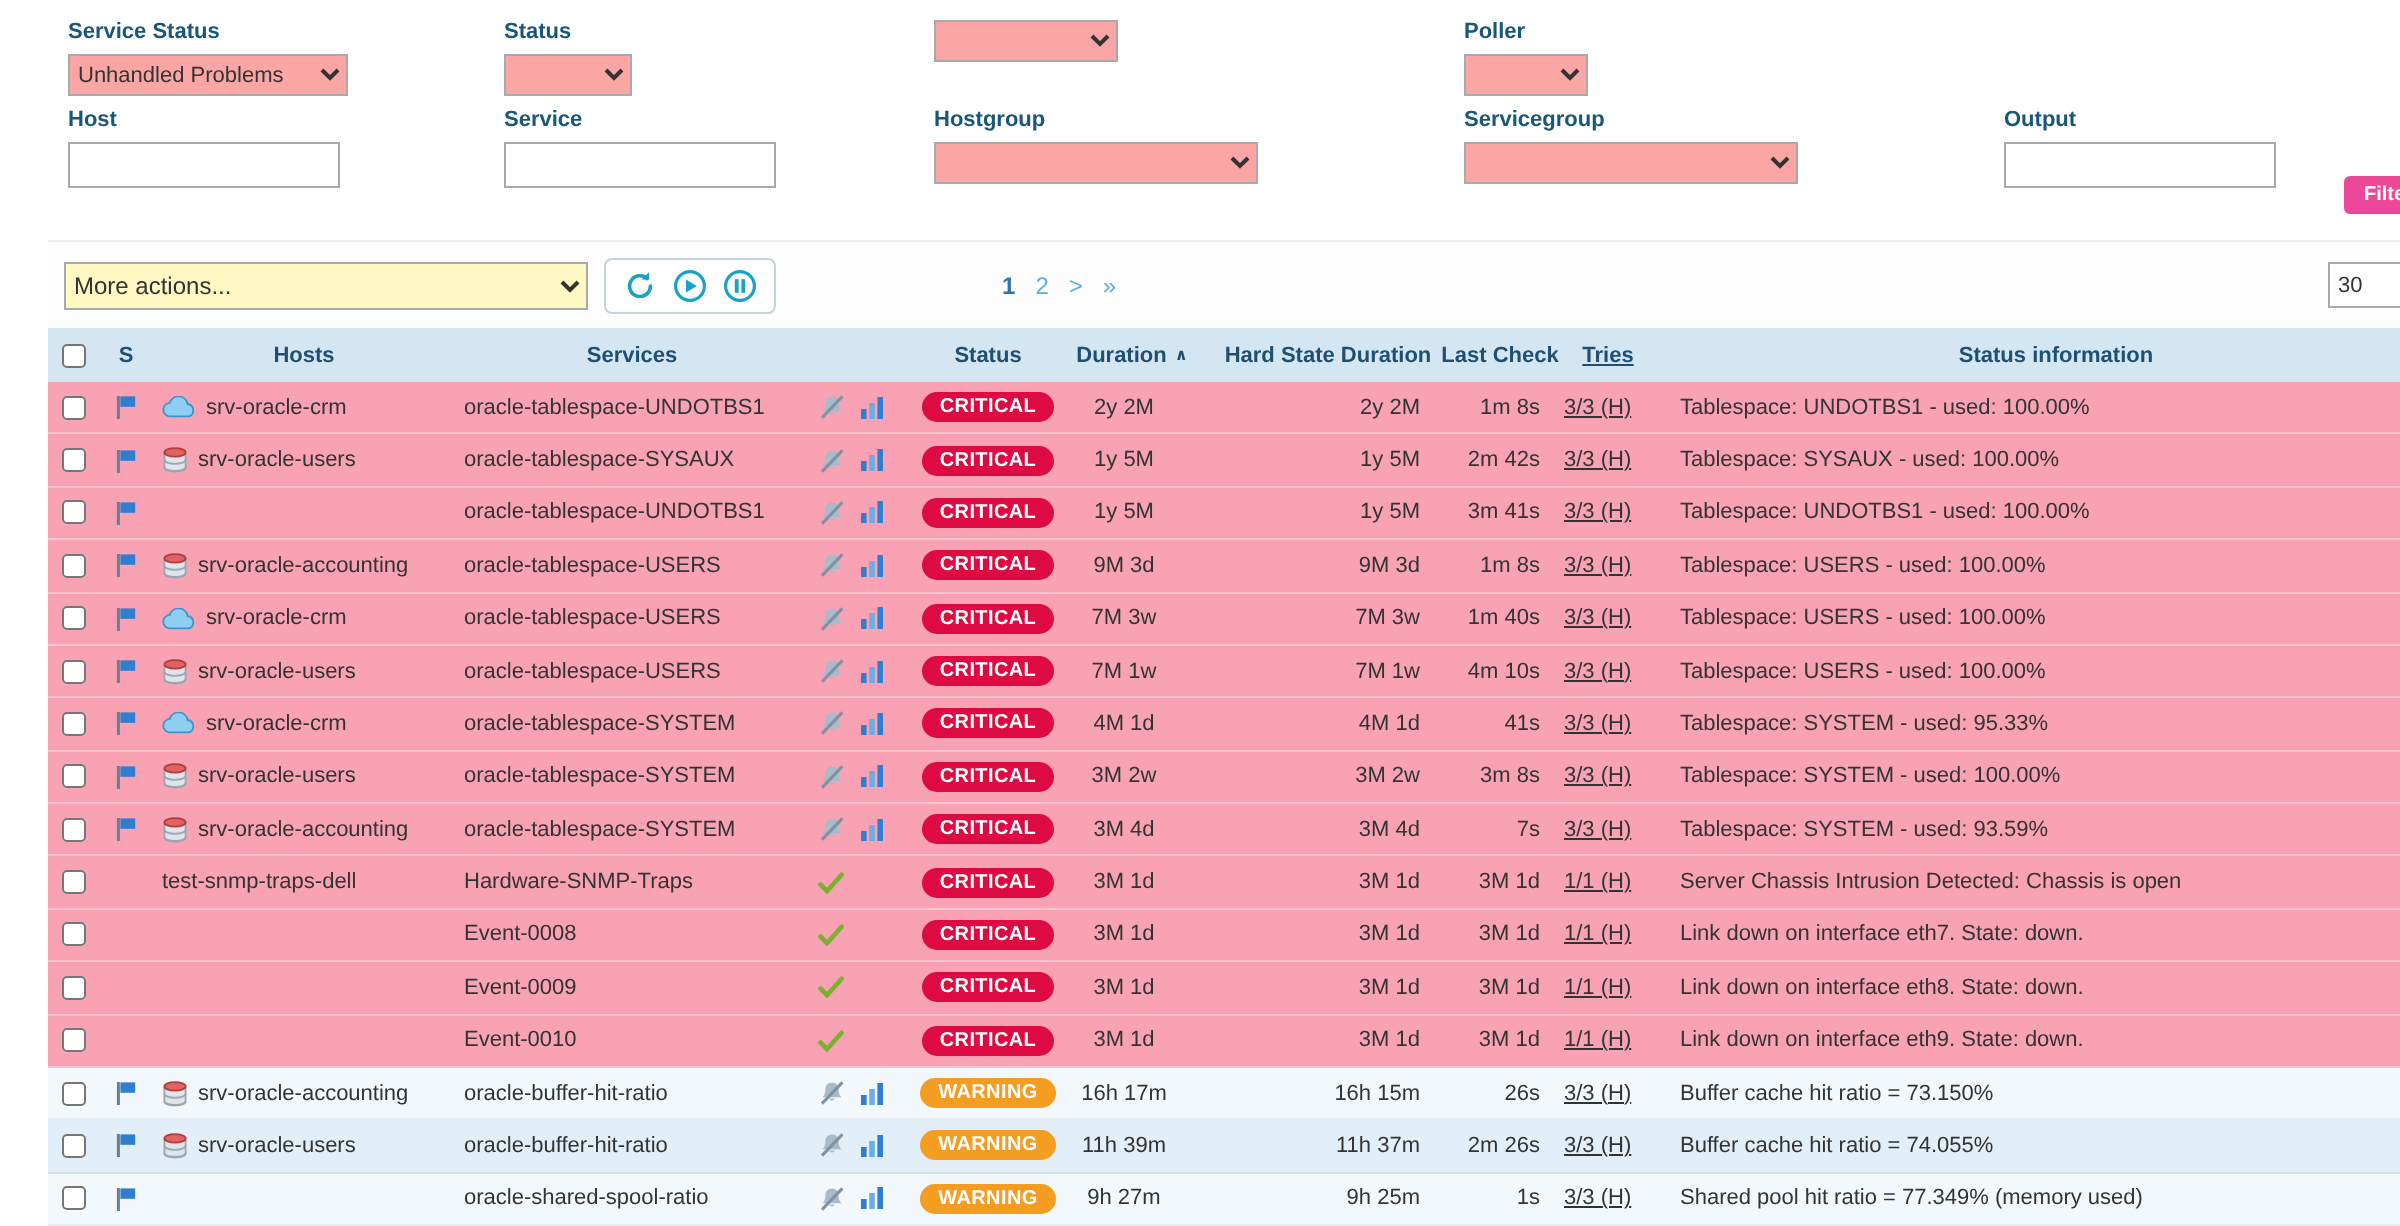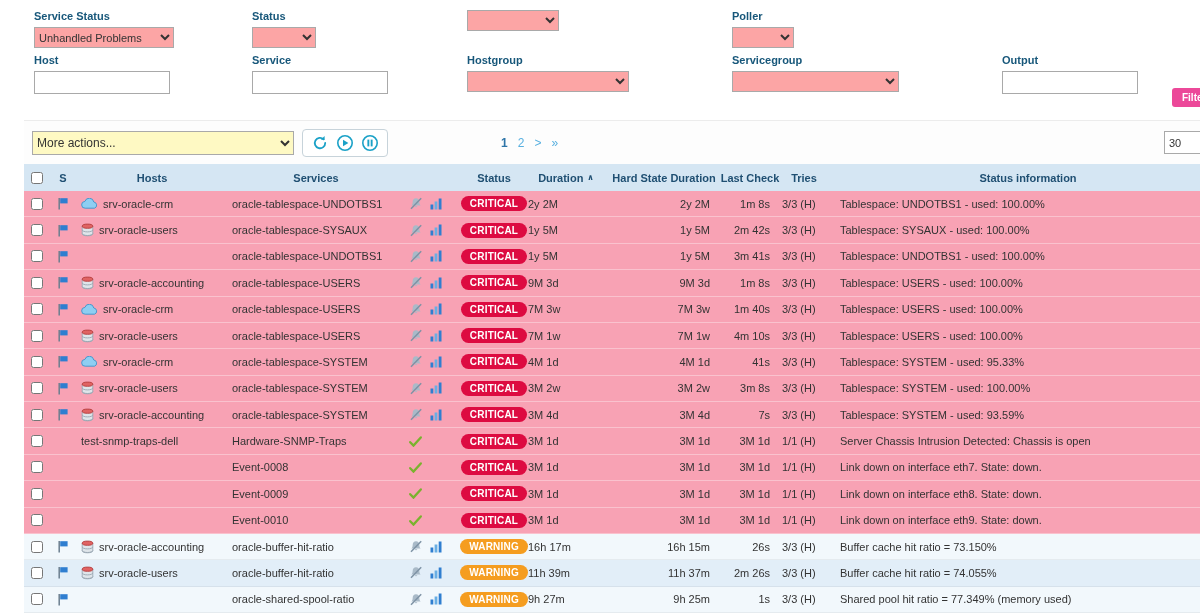--- a/index.html
+++ b/index.html
@@ -47,24 +47,24 @@
   .r-warning { background: var(--warning-row, #f2f8fc); border-bottom: 1px solid rgba(0,0,0,.05); }
   .r-warning-alt { background: var(--warning-row-alt, #e2eef8); border-bottom: 1px solid rgba(0,0,0,.05); }
 
   .cell { overflow: hidden; white-space: nowrap; }
   .c-check { width: 26px; display: flex; justify-content: center; align-items: center; }
   .c-s { width: 26px; display: flex; justify-content: center; align-items: center; }
   .c-host { width: 152px; display: flex; align-items: center; gap: 5px; padding-left: 5px; }
   .c-service { width: 176px; padding-left: 4px; }
   .c-icons { width: 56px; display: flex; align-items: center; gap: 7px; padding-left: 5px; }
   .c-status { width: 68px; display: flex; justify-content: center; align-items: center; }
-  .c-duration { width: 76px; text-align: left; padding-right: 8px; }
+  .c-duration { width: 76px; text-align: center; padding-right: 8px; }
   .c-hard { width: 120px; text-align: right; padding-right: 14px; }
   .c-last { width: 52px; text-align: right; padding-right: 6px; }
-  .c-tries { width: 56px; padding-left: 6px; }
+  .c-tries { width: 56px; padding-left: 6px; text-decoration: underline; }
   .c-info { flex: 1; padding-left: 8px; }
 
   .host-link, .svc-link { cursor: pointer; }
   .svgicon { display: inline-flex; align-items: center; }
   .badge { color: #fff; font-size: 10px; font-weight: bold; padding: 2px 9px;
     border-radius: 9px; letter-spacing: .2px; }
   .b-critical { background: var(--badge-critical, #dd0b41); }
   .b-warning { background: var(--badge-warning, #f59d20); }
   input[type=checkbox] { width: 12px; height: 12px; cursor: pointer; }
 </style>

